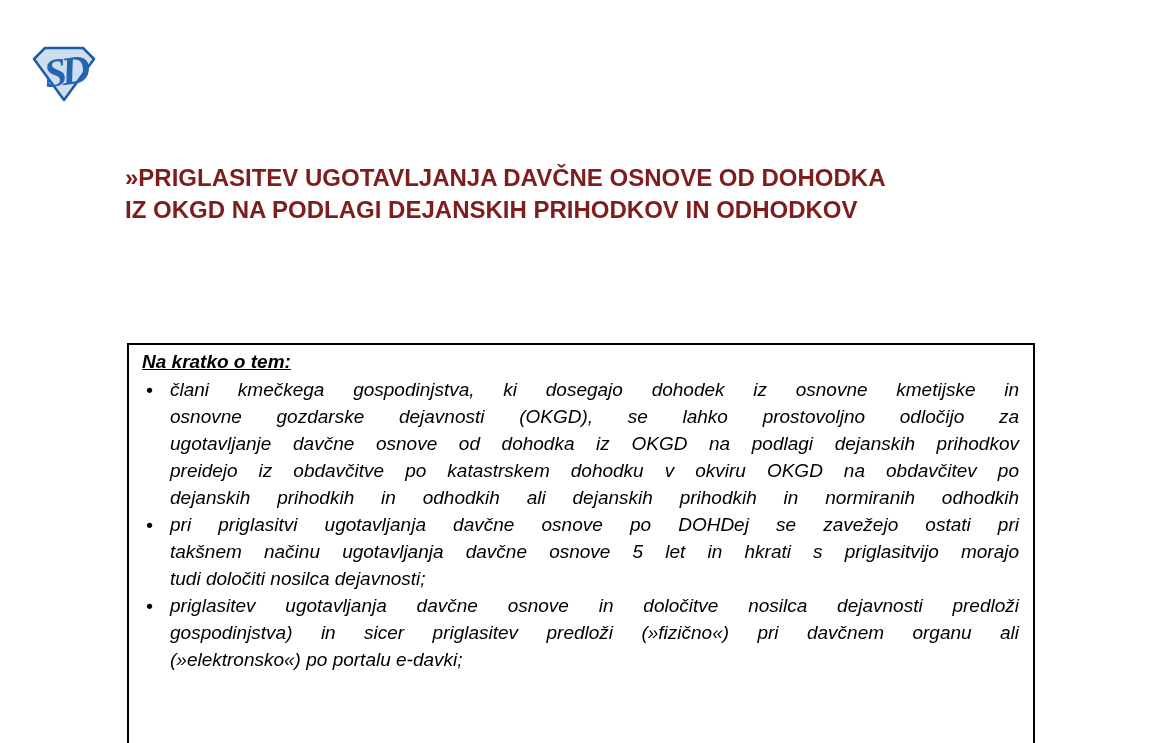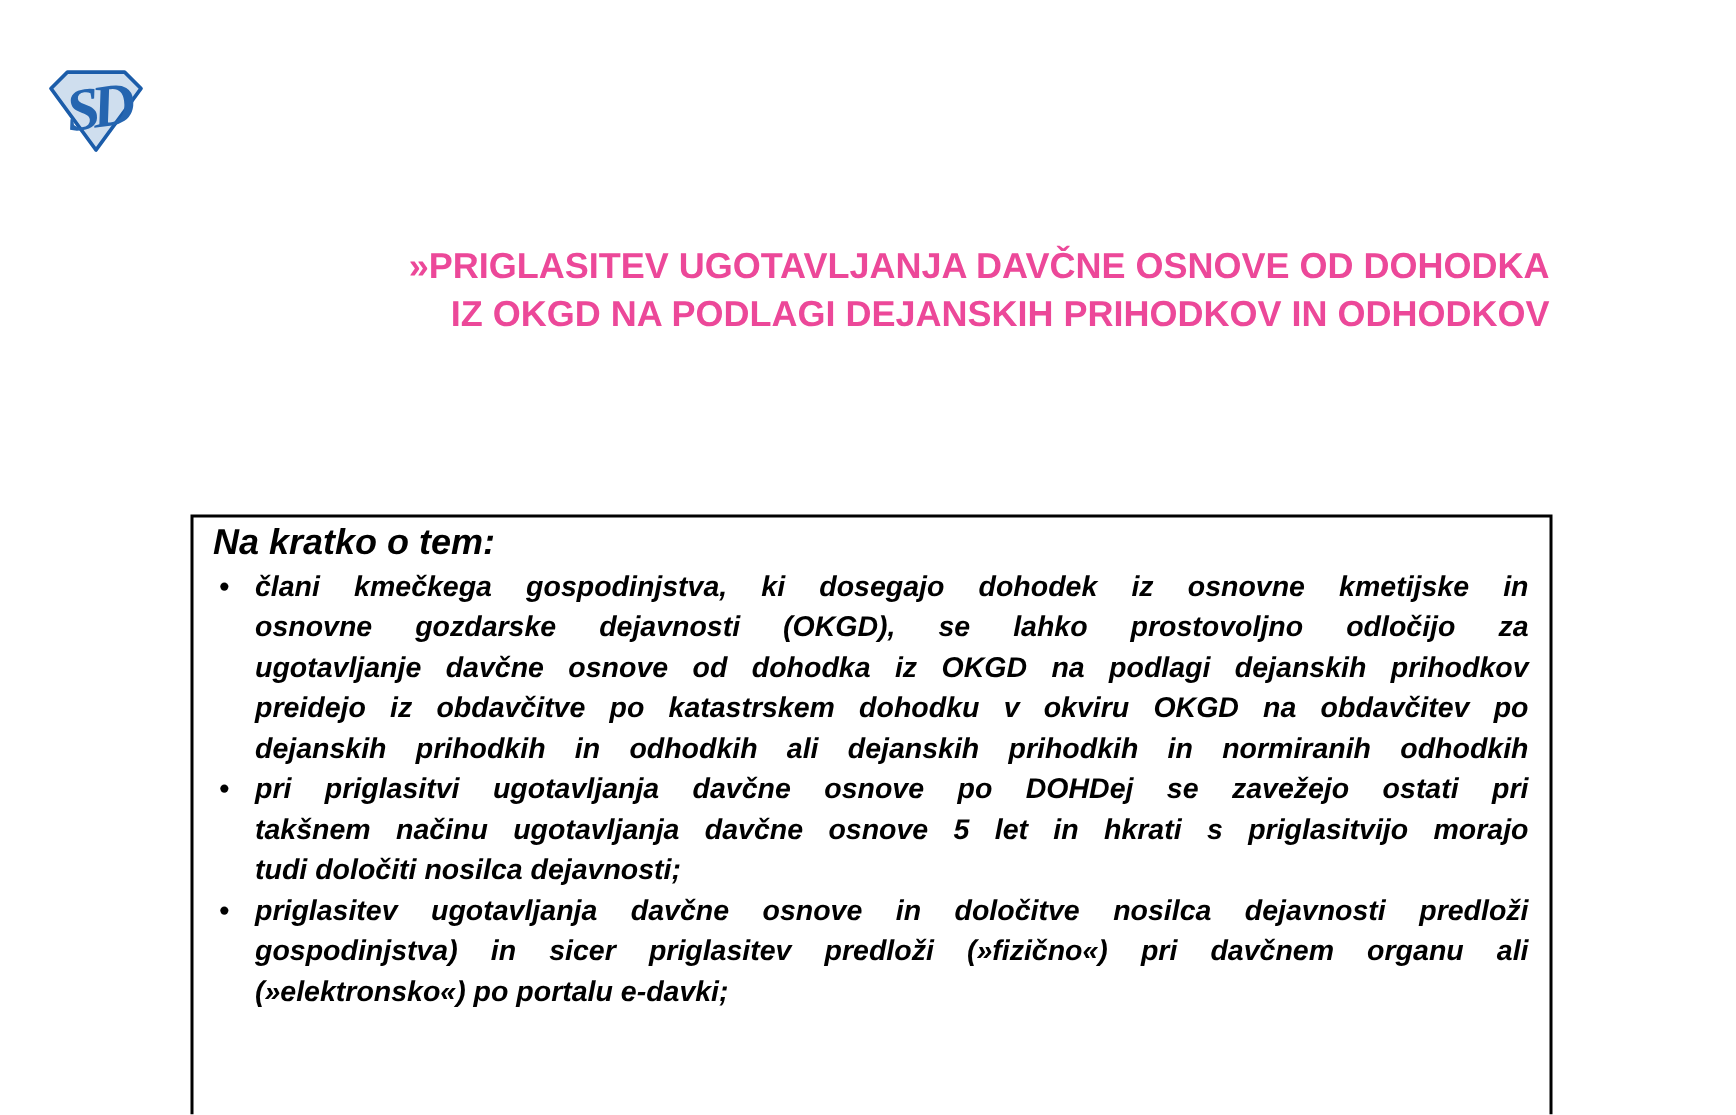--- a/index.html
+++ b/index.html
@@ -9,47 +9,48 @@
     background:#ffffff;
     overflow:hidden;
     font-family:"Liberation Sans",sans-serif;
     color:#000000;
   }
   .logo{
     position:absolute;left:31px;top:46px;width:66px;height:56px;
   }
   .title-block{
     position:absolute;left:125px;top:162px;width:908px;
-    text-align:right;font-weight:700;font-size:24px;line-height:32px;
-    color:#ec4899;
+    text-align:left;font-weight:700;font-size:24px;line-height:32px;
+    color:#7f1d1d;
   }
   .title-line{white-space:nowrap;}
   .infobox{
     position:absolute;left:127px;top:343px;width:908px;height:420px;
     border:2px solid #000000;box-sizing:border-box;
     padding:3px 14px 0 13px;
     background:#ffffff;
   }
   .box-heading-row{line-height:27px;}
   .box-heading{
     display:inline-block;
-    font-size:24px;line-height:27px;
+    font-size:19px;line-height:27px;
     font-weight:700;font-style:italic;
+    text-decoration:underline;
   }
   .bullet{display:flex;}
   .marker{
     flex:0 0 28px;width:28px;
     font-size:19px;line-height:27px;
     font-weight:700;font-style:italic;
     padding-left:4px;box-sizing:border-box;
   }
   .blines{flex:1;min-width:0;}
   .line{
     font-size:19px;line-height:27px;
-    font-weight:700;font-style:italic;
+    font-weight:400;font-style:italic;
     text-align:justify;
     text-align-last:justify;
   }
   .line.last{
     text-align:left;
     text-align-last:left;
   }
 </style>
 </head>
 <body>

